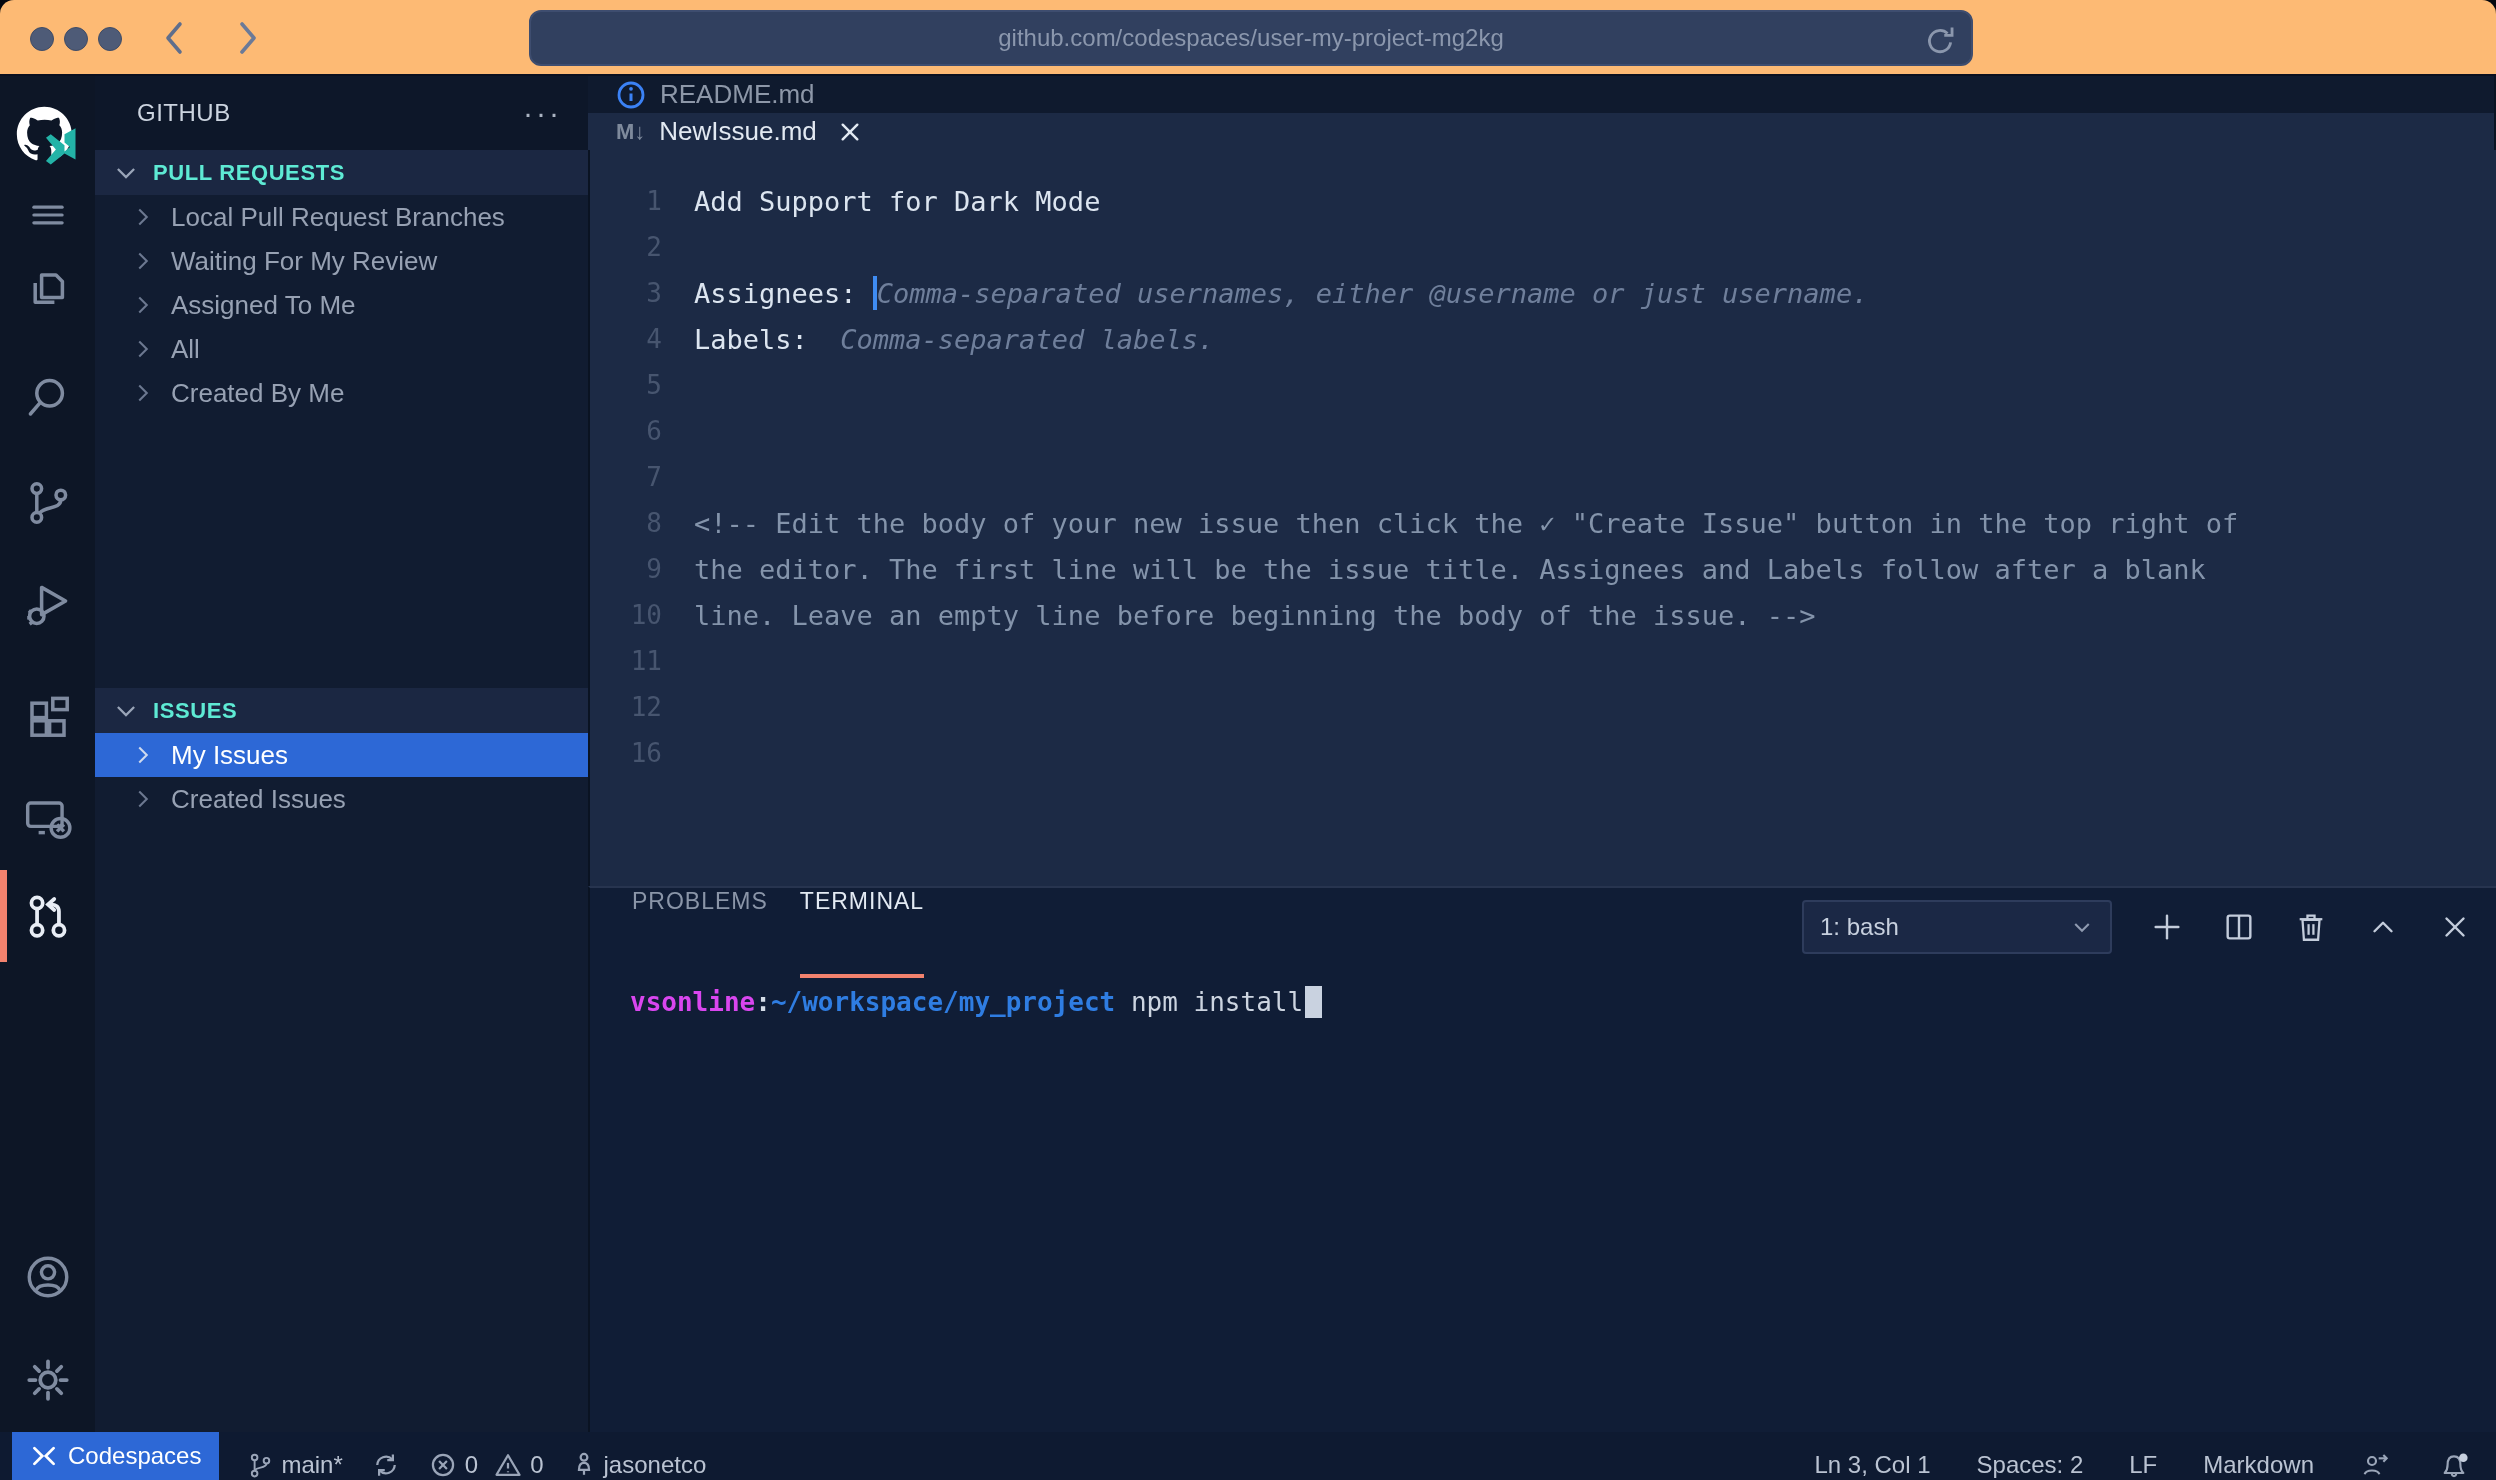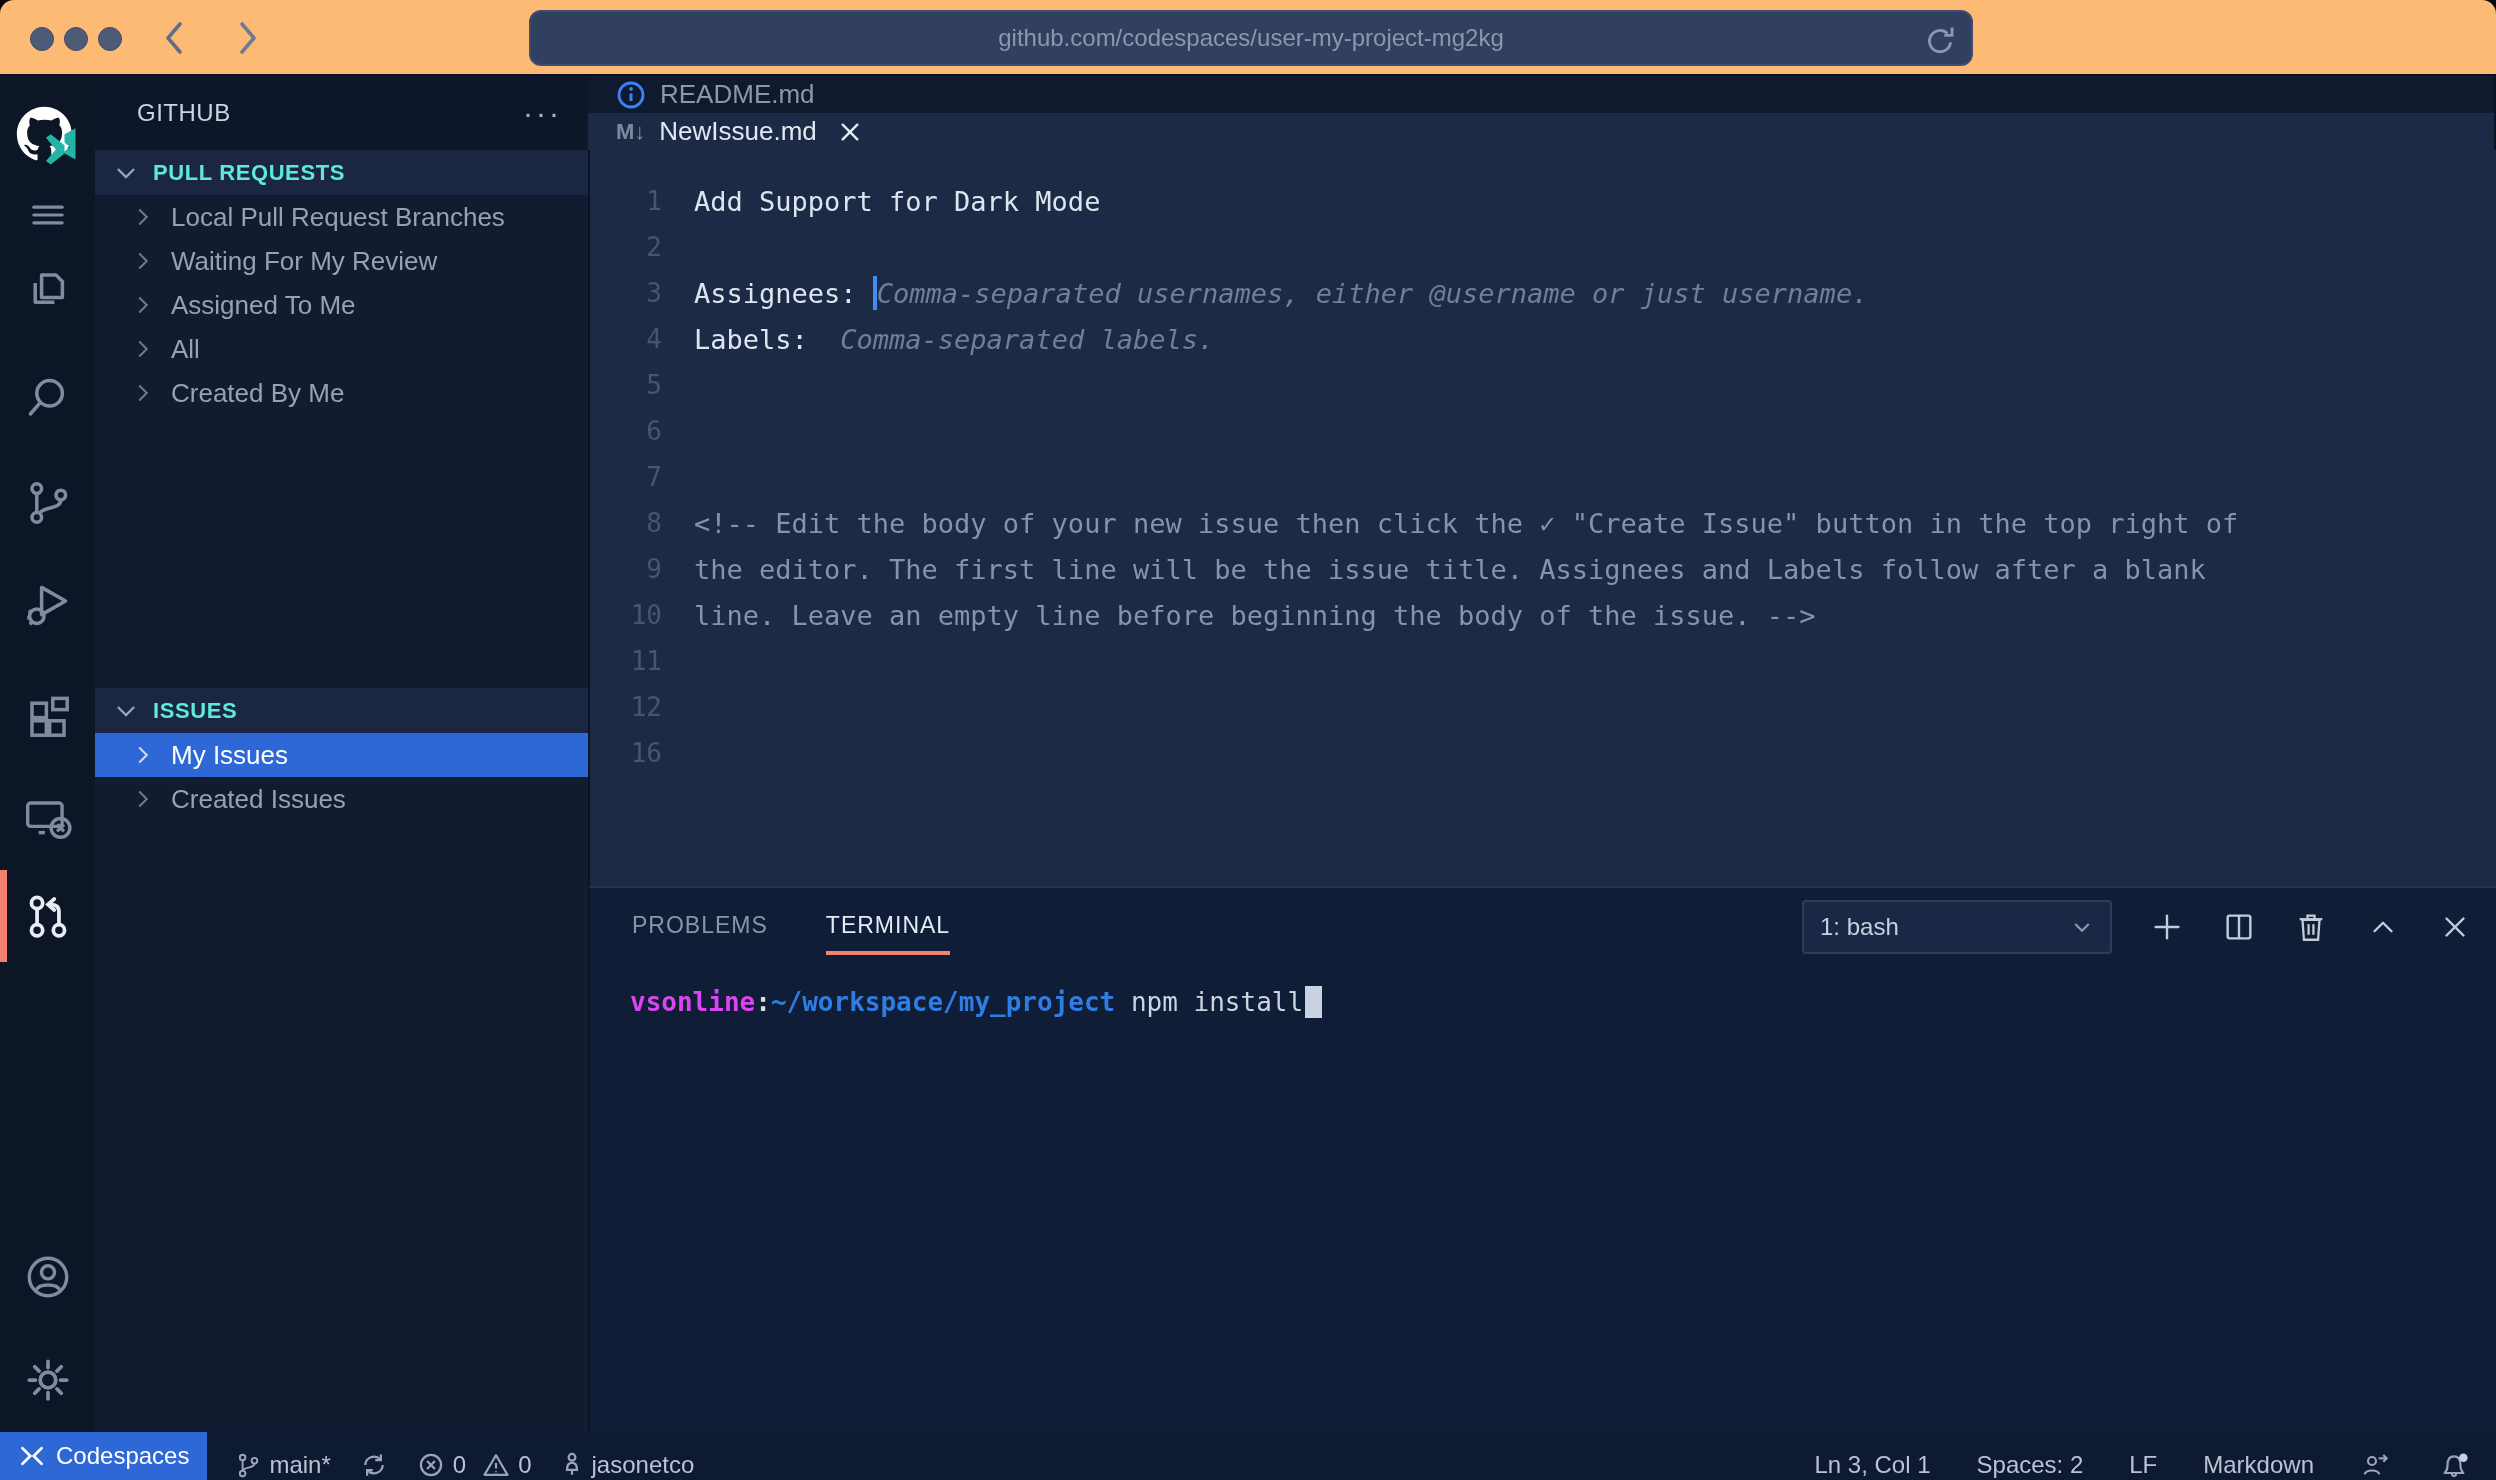--- a/index.html
+++ b/index.html
@@ -40,37 +40,37 @@
   .editor{position:absolute;left:588px;top:150px;right:0;height:736px;background:#1c2a45;border-left:2px solid #0a1322;box-sizing:border-box;padding-top:28px;}
   .line{display:flex;height:46px;align-items:center;}
   .num{width:72px;text-align:right;color:#47556f;font-family:"DejaVu Sans Mono",monospace;font-size:26px;flex:none;}
   .code{margin-left:32px;font-family:"DejaVu Sans Mono",monospace;font-size:27px;white-space:pre;color:#dce5f0;}
   .t-white{color:#dce5f0;}
   .t-hint{color:#6f7f9b;font-style:italic;}
   .t-comment{color:#8494ab;}
   .cursor{display:inline-block;width:4px;height:34px;background:#3f8cf2;vertical-align:-7px;}
   
   .panel{position:absolute;left:588px;top:886px;right:0;height:546px;background:#101d36;border-top:2px solid #27344f;border-left:2px solid #0a1322;box-sizing:border-box;}
-  .panel-tabs{position:absolute;left:42px;top:0;height:74px;display:flex;gap:58px;align-items:center;}
+  .panel-tabs{position:absolute;left:42px;top:0;height:74px;display:flex;gap:32px;}
   .ptab{font-size:23px;letter-spacing:1px;color:#8a95a8;position:relative;}
   .ptab.active{color:#e3eaf3;}
   .ptab.active::after{content:"";position:absolute;left:0;right:0;bottom:-16px;height:4px;background:#f2826e;}
   .panel-tools{position:absolute;right:24px;top:12px;display:flex;align-items:center;gap:38px;color:#c3ccdb;}
   .shellsel{width:310px;height:54px;background:#1b2845;border:2px solid #2e3c5c;border-radius:4px;box-sizing:border-box;display:flex;align-items:center;color:#c7d0de;font-size:24px;padding:0 16px;}
   .shellsel .lbl{flex:1;}
   .termbody{position:absolute;left:0;top:76px;right:0;bottom:0;padding:22px 0 0 40px;font-family:"DejaVu Sans Mono",monospace;font-size:26px;}
   .tp-user{color:#d946ef;font-weight:bold;}
   .tp-colon{color:#d5dde8;font-weight:bold;}
   .tp-path{color:#2f7de2;font-weight:bold;}
   .tp-cmd{color:#ccd4e0;white-space:pre;}
   .blockcursor{display:inline-block;width:17px;height:32px;background:#c9d2e0;vertical-align:-7px;margin-left:2px;}
   
   .statusbar{position:absolute;left:0;bottom:0;width:2496px;height:48px;background:#0e1a31;display:flex;align-items:center;color:#bac3d2;font-size:24px;}
   .sb-seg{height:48px;display:flex;align-items:center;gap:10px;padding:0 18px;}
-  .sb-seg.codespaces{background:#2d68d6;color:#fff;}
+  .sb-seg.codespaces{background:#2d68d6;color:#fff;margin-left:12px;}
   .sb-item{display:flex;align-items:flex-end;gap:8px;margin-left:28px;margin-top:17px;}
   .sb-right{margin-left:auto;display:flex;align-items:center;gap:46px;padding-right:26px;}
   .sb-right .sb-item{margin-left:0;}
 </style>
 </head>
 <body>
 
 <div class="app">
 
   <div class="chrome">

